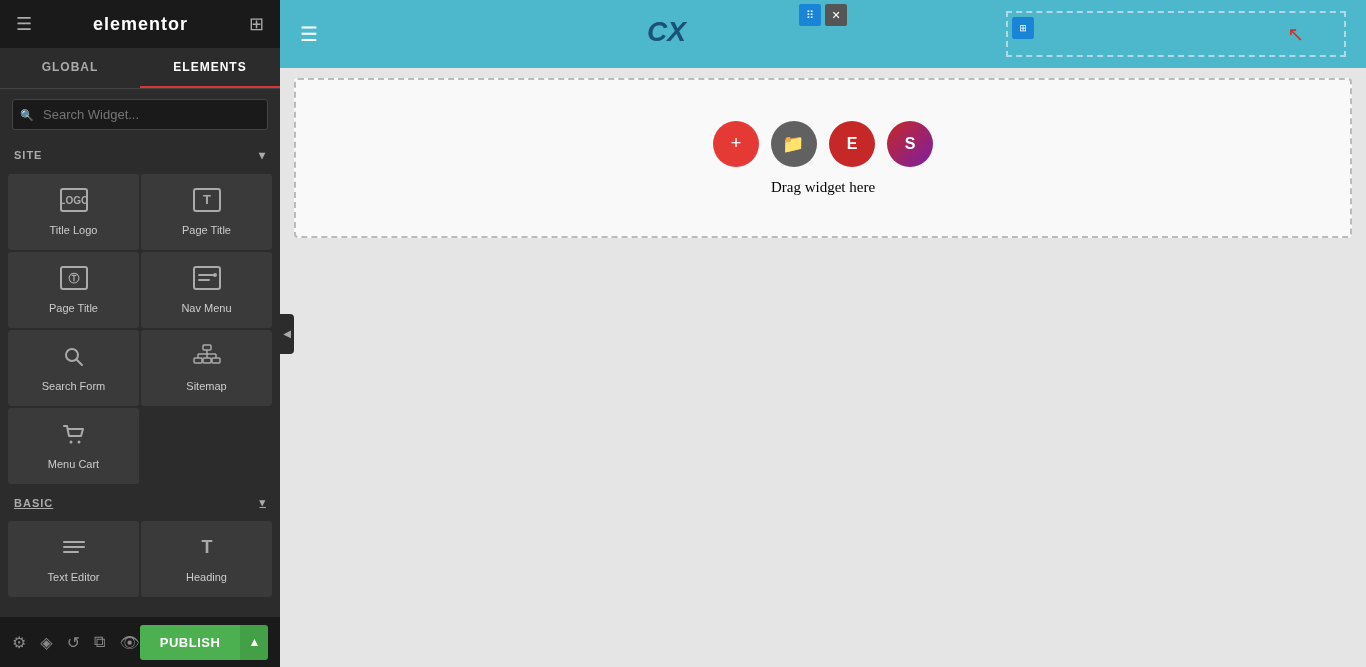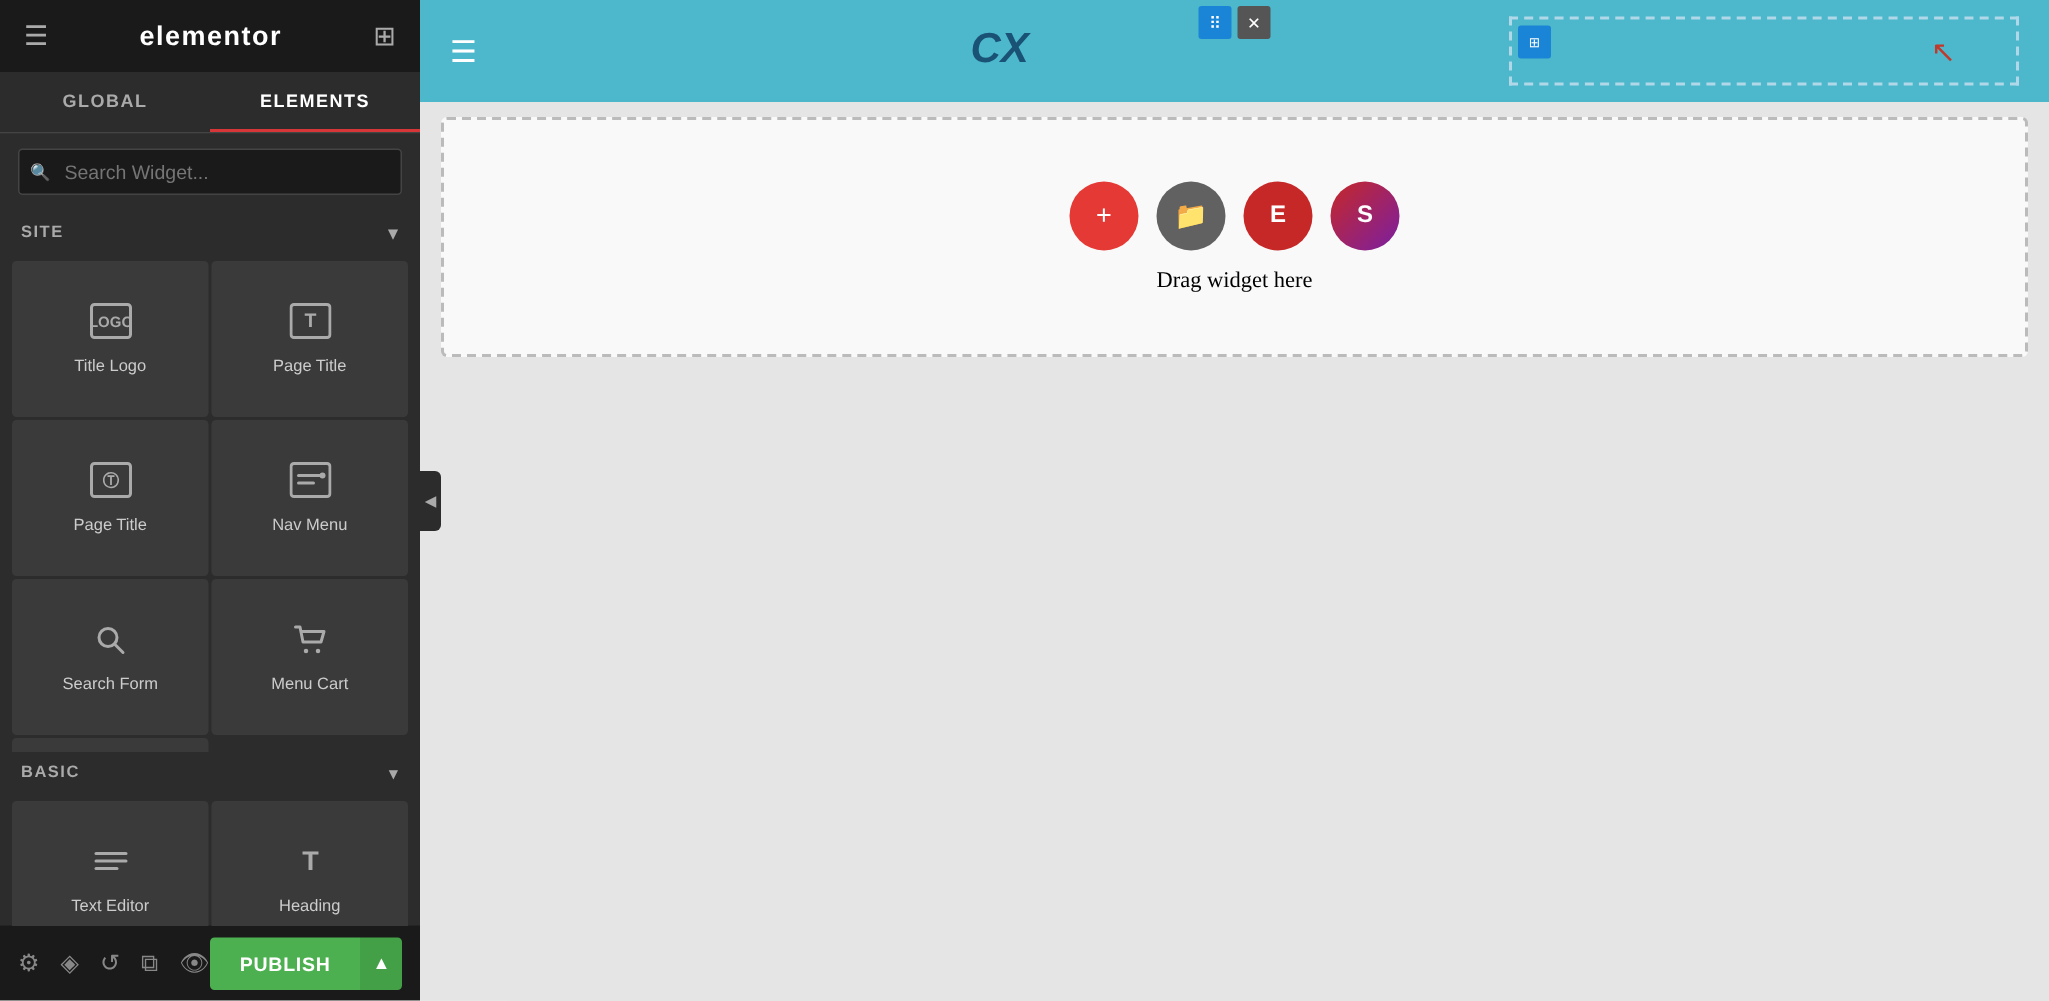--- a/index.html
+++ b/index.html
@@ -112,21 +112,21 @@
       gap: 2px;
       padding: 4px 8px;
       overflow-y: auto;
     }
 
     .widget-item {
       display: flex;
       flex-direction: column;
       align-items: center;
       justify-content: center;
-      padding: 28px 8px;
+      padding: 14px 8px;
       background: #3a3a3a;
       border-radius: 3px;
       cursor: grab;
       color: #ccc;
       font-size: 11px;
       text-align: center;
       gap: 6px;
       transition: background 0.15s;
     }
     .widget-icon {
@@ -319,28 +319,29 @@
     
     .content-area-label {
       padding: 10px 20px;
       color: #2196f3;
       font-size: 13px;
     }
 
     
     .basic-section-header {
       display: flex;
-      align-items: flex-start;
+      align-items: center;
       justify-content: space-between;
       padding: 8px 14px;
       color: #aaa;
       font-size: 11px;
       font-weight: 700;
       text-transform: uppercase;
       letter-spacing: 1px;
+      text-decoration: underline;
     }
   </style>
 </head>
 <body>
 
 <div class="left-panel">
 
   <div class="top-bar">
     <span class="top-bar-icon">☰</span>
     <span class="top-bar-title">elementor</span>
@@ -408,48 +409,48 @@
     </div>
 
     <div class="widget-item">
       <span class="widget-icon">
         <svg width="28" height="24" viewBox="0 0 28 24" fill="none">
           <circle cx="12" cy="11" r="6" stroke="#aaa" stroke-width="2" fill="none"></circle>
           <line x1="16.5" y1="15.5" x2="22" y2="21" stroke="#aaa" stroke-width="2" stroke-linecap="round"></line>
         </svg>
       </span>
       <span>Search Form</span>
-    </div>
-
-    <div class="widget-item">
-      <span class="widget-icon">
-        <svg width="28" height="24" viewBox="0 0 28 24" fill="none">
-          <path d="M4 4h3l2 10h12l2-7H8" stroke="#aaa" stroke-width="2" stroke-linecap="round" stroke-linejoin="round" fill="none"></path>
-          <circle cx="11" cy="20" r="1.5" fill="#aaa"></circle>
-          <circle cx="19" cy="20" r="1.5" fill="#aaa"></circle>
-        </svg>
-      </span>
-      <span>Menu Cart</span>
     </div>
 
     <div class="widget-item">
       <span class="widget-icon">
         <svg width="28" height="24" viewBox="0 0 28 24" fill="none">
           <rect x="10" y="1" width="8" height="5" rx="1" stroke="#aaa" stroke-width="1.5" fill="none"></rect>
           <rect x="1" y="14" width="8" height="5" rx="1" stroke="#aaa" stroke-width="1.5" fill="none"></rect>
           <rect x="10" y="14" width="8" height="5" rx="1" stroke="#aaa" stroke-width="1.5" fill="none"></rect>
           <rect x="19" y="14" width="8" height="5" rx="1" stroke="#aaa" stroke-width="1.5" fill="none"></rect>
           <line x1="14" y1="6" x2="14" y2="10" stroke="#aaa" stroke-width="1.5"></line>
           <line x1="5" y1="10" x2="23" y2="10" stroke="#aaa" stroke-width="1.5"></line>
           <line x1="5" y1="10" x2="5" y2="14" stroke="#aaa" stroke-width="1.5"></line>
           <line x1="14" y1="10" x2="14" y2="14" stroke="#aaa" stroke-width="1.5"></line>
           <line x1="23" y1="10" x2="23" y2="14" stroke="#aaa" stroke-width="1.5"></line>
         </svg>
       </span>
       <span>Sitemap</span>
+    </div>
+
+    <div class="widget-item">
+      <span class="widget-icon">
+        <svg width="28" height="24" viewBox="0 0 28 24" fill="none">
+          <path d="M4 4h3l2 10h12l2-7H8" stroke="#aaa" stroke-width="2" stroke-linecap="round" stroke-linejoin="round" fill="none"></path>
+          <circle cx="11" cy="20" r="1.5" fill="#aaa"></circle>
+          <circle cx="19" cy="20" r="1.5" fill="#aaa"></circle>
+        </svg>
+      </span>
+      <span>Menu Cart</span>
     </div>
   </div>
 
   <div class="basic-section-header">
     <span>BASIC</span>
     <span class="chevron">▾</span>
   </div>
 
   <div class="widgets-grid">
     <div class="widget-item">

